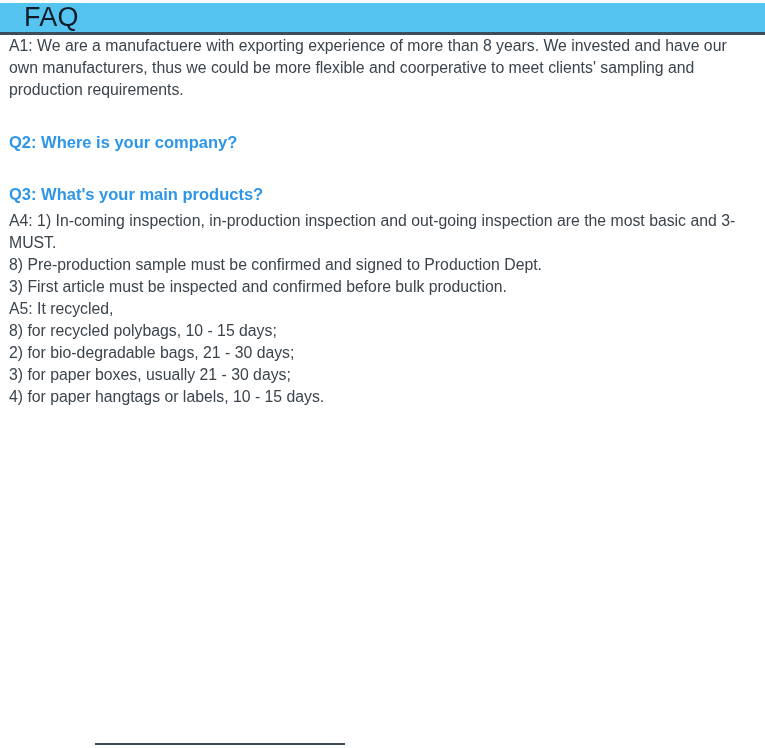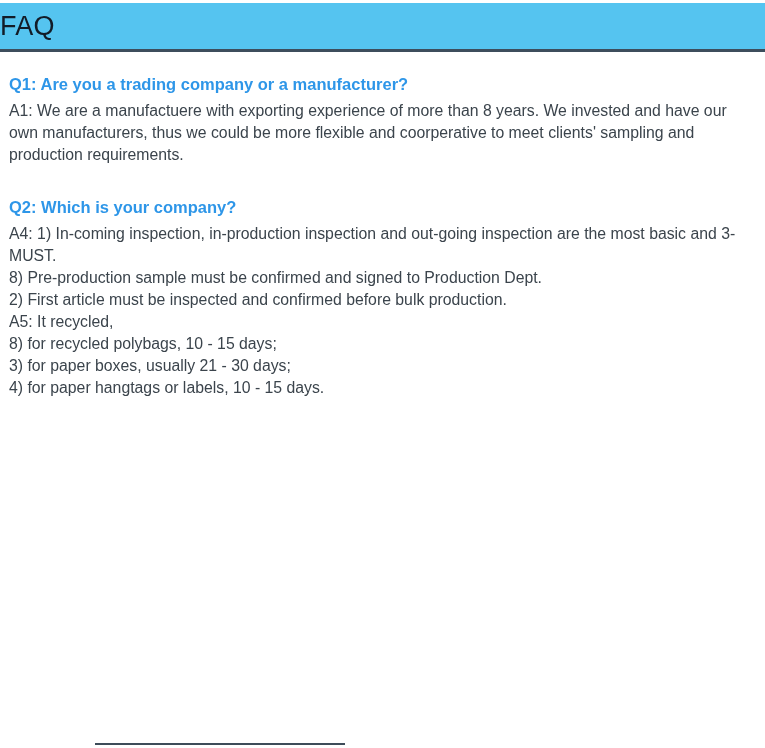--- a/index.html
+++ b/index.html
@@ -10,26 +10,26 @@
     font-family: "Liberation Sans", sans-serif;
   }
   body {
     width: 765px;
     height: 748px;
     position: relative;
     overflow: hidden;
   }
   .faq-header {
     margin-top: 3px;
-    height: 49px;
+    height: 32px;
     background: #55c4f0;
     border-bottom: 3px solid #3d4d5c;
     display: flex;
     align-items: center;
-    padding-left: 0;
+    padding-left: 24px;
   }
   .faq-header .title {
     font-size: 27px;
     font-weight: 400;
     color: #121c28;
     letter-spacing: 0.2px;
   }
   .content {
     padding: 0 9px 0 9px;
   }
@@ -61,39 +61,40 @@
 </head>
 <body>
 
 <div class="faq-header">
   <span class="title">FAQ</span>
 </div>
 
 <div class="content">
 
   <div class="faq-section">
-    <h3>Q1: Are you a trading company or a manufacturer?</h3>
     <p>A1: We are a manufactuere with exporting experience of more than 8 years. We invested and have our own manufacturers, thus we could be more flexible and coorperative to meet clients' sampling and production requirements.</p>
   </div>
 
   <div class="faq-section">
-    <h3>Q2: Which is your company?</h3>
+    <h3>Q2: Where is your company?</h3>
   </div>
 
   <div class="faq-section">
+    <h3>Q3: What's your main products?</h3>
   </div>
 
   <div class="faq-section">
     <p>A4: 1) In-coming inspection, in-production inspection and out-going inspection are the most basic and 3-MUST.</p>
     <p>8) Pre-production sample must be confirmed and signed to Production Dept.</p>
-    <p>2) First article must be inspected and confirmed before bulk production.</p>
+    <p>3) First article must be inspected and confirmed before bulk production.</p>
   </div>
 
   <div class="faq-section">
     <p>A5: It recycled,</p>
     <p>8) for recycled polybags, 10 - 15 days;</p>
+    <p>2) for bio-degradable bags, 21 - 30 days;</p>
     <p>3) for paper boxes, usually 21 - 30 days;</p>
     <p>4) for paper hangtags or labels, 10 - 15 days.</p>
   </div>
 
 </div>
 
 <div class="bottom-partial-rule"></div>
 
 </body></html>

